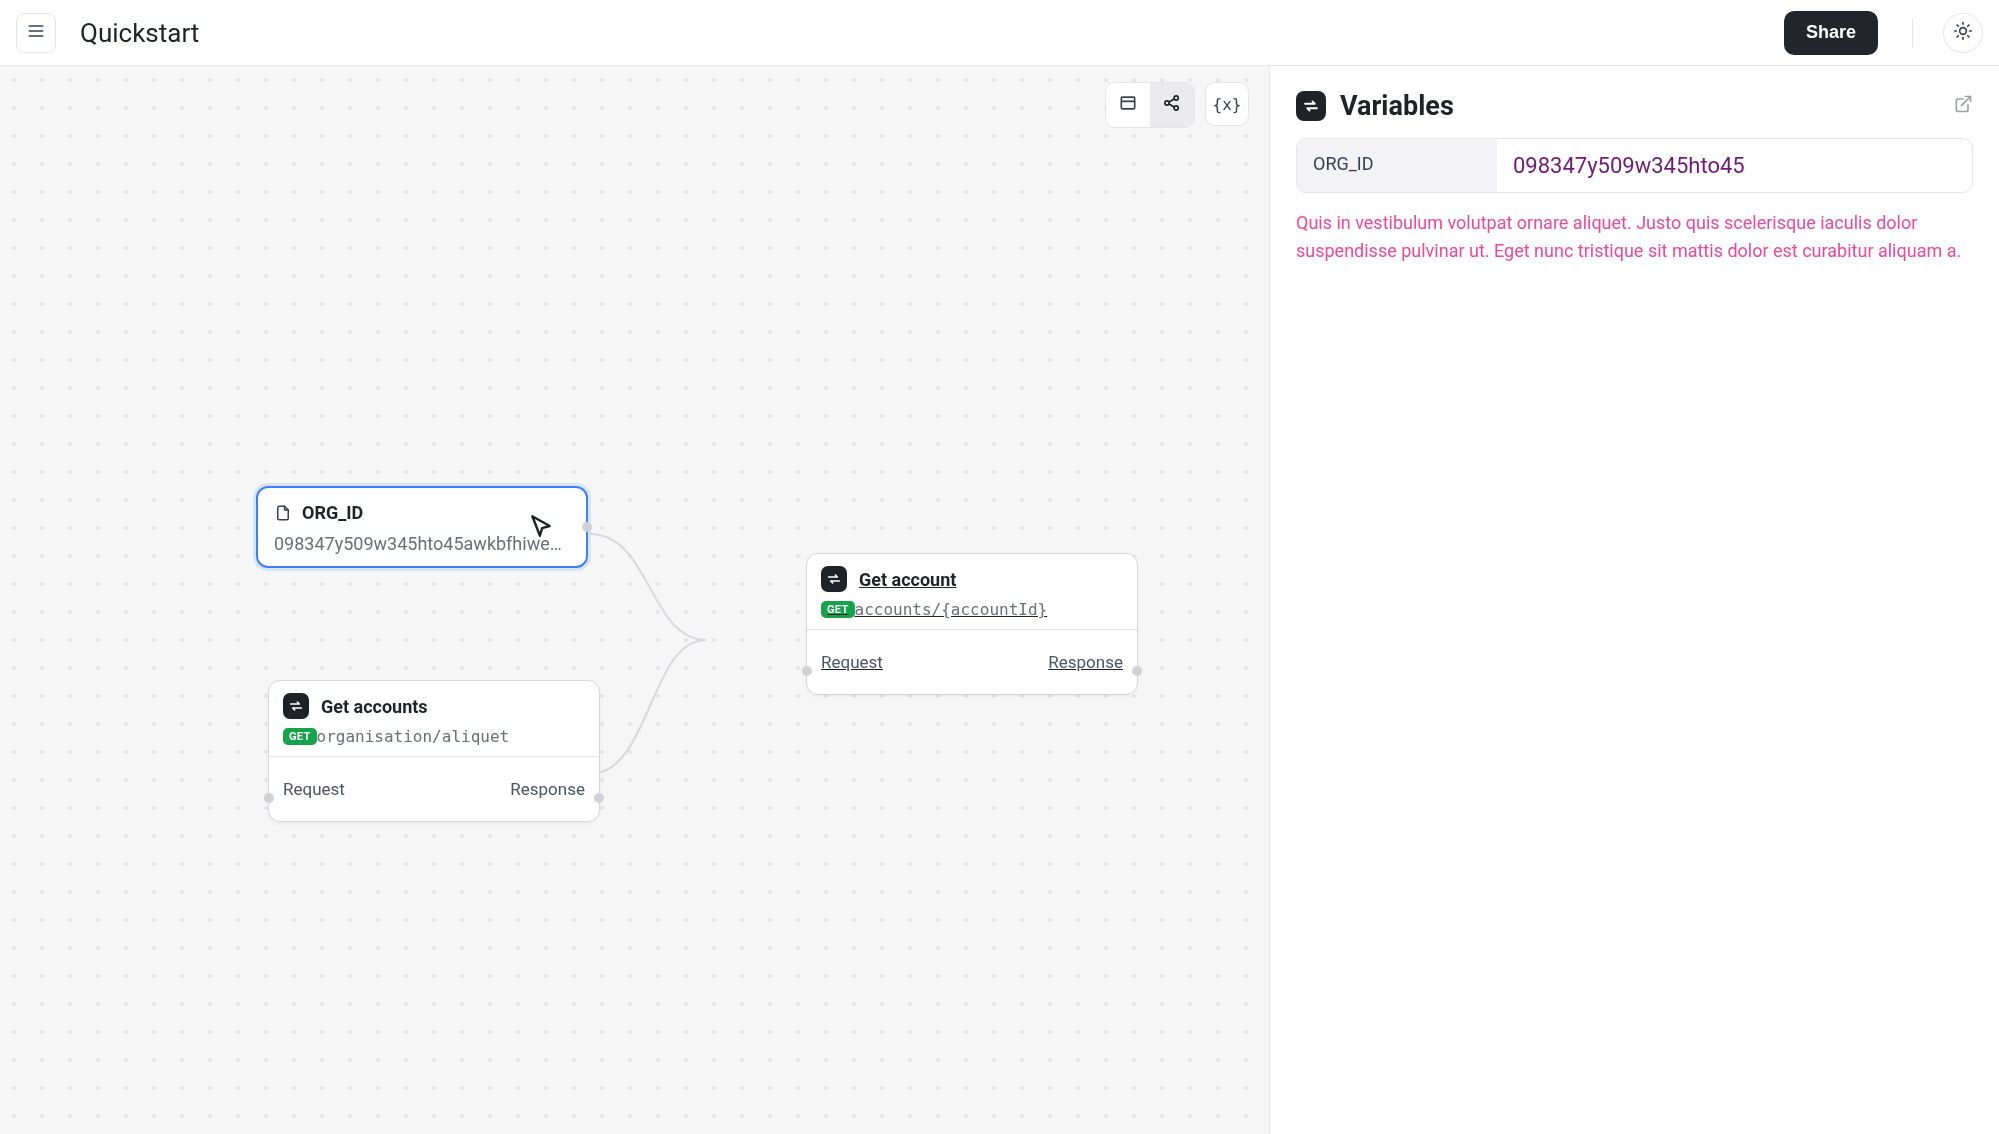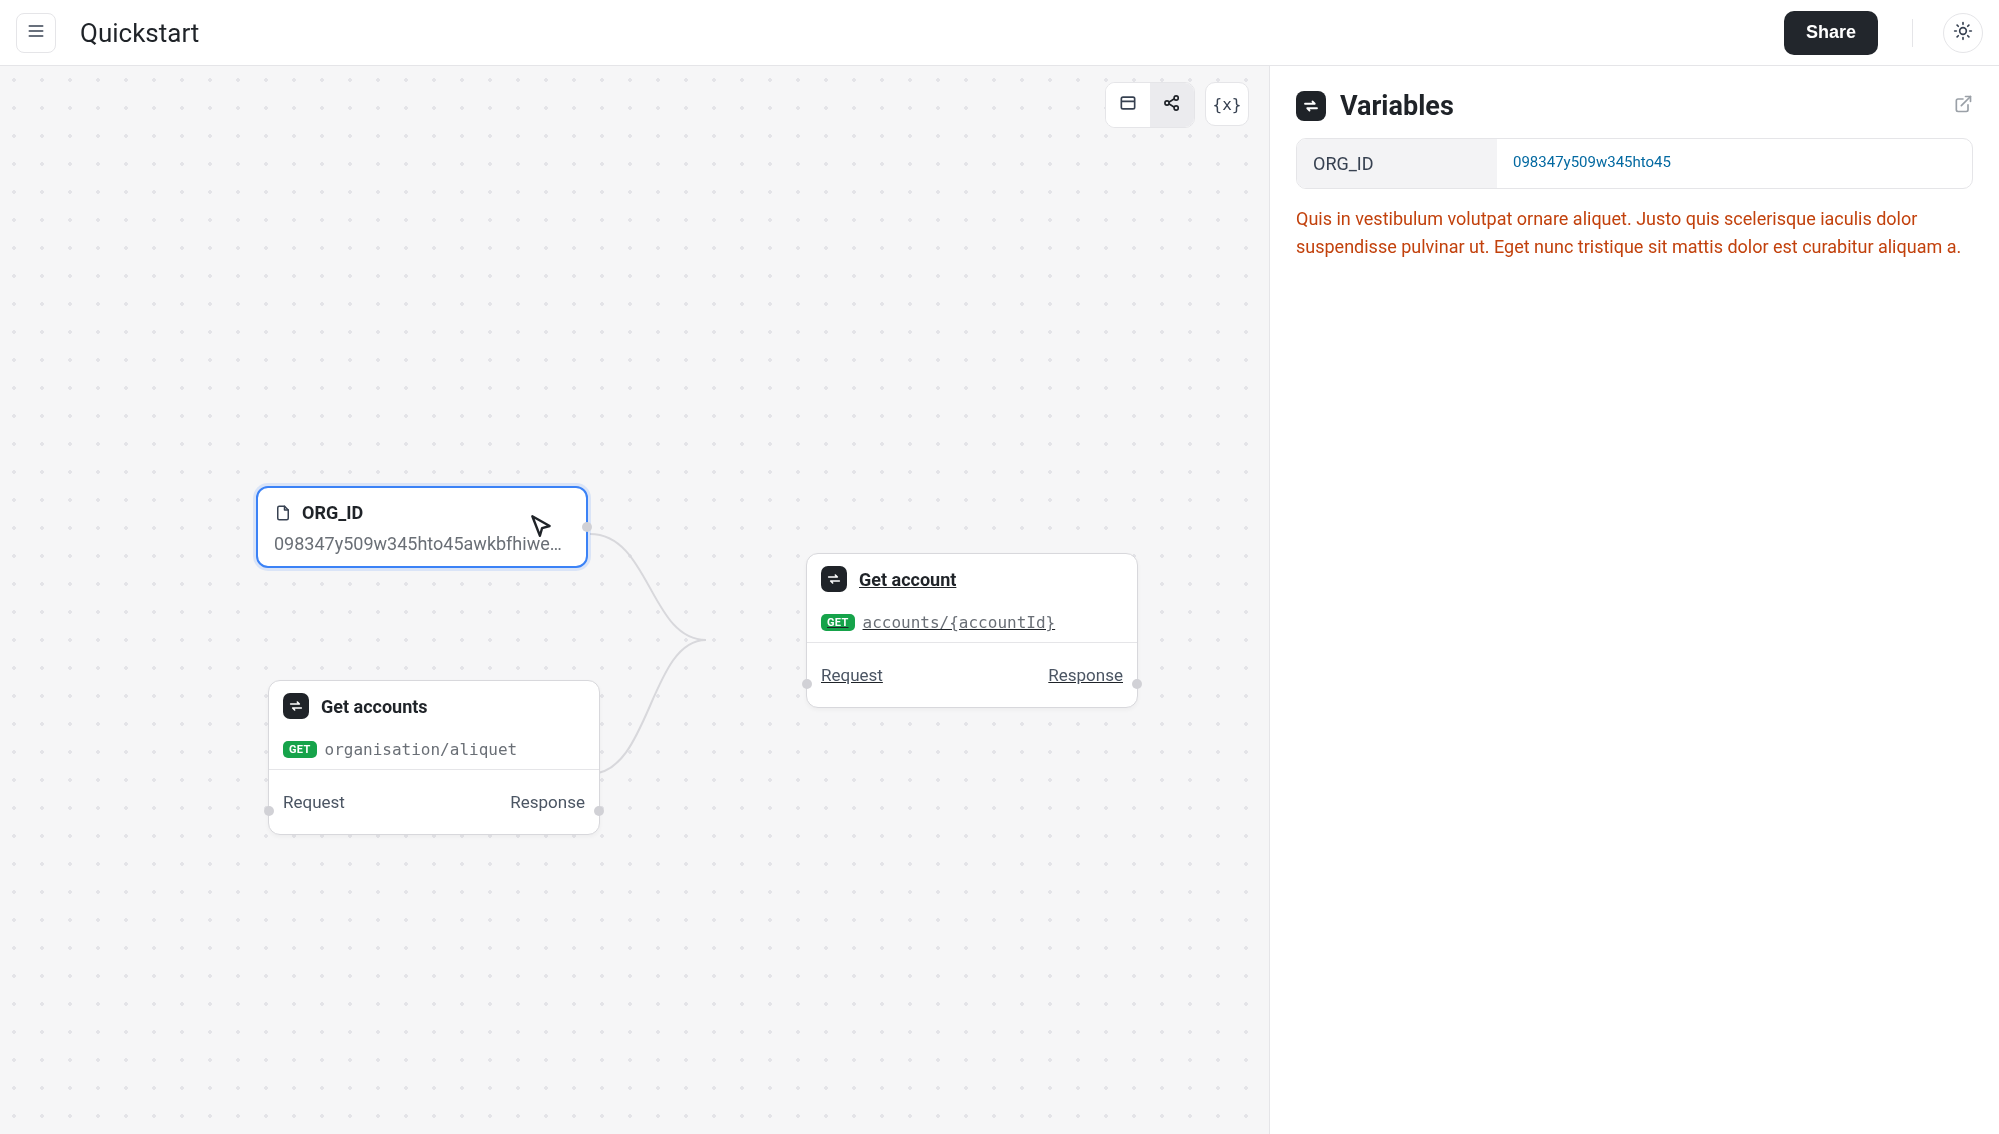--- a/index.html
+++ b/index.html
@@ -46,40 +46,40 @@
   .node-var{width:332px;padding:14px 16px 12px;}
   .node-var.selected{border:2px solid var(--accent);box-shadow:0 0 0 3px var(--accent-shadow);}
   .node-var .head{display:flex;align-items:center;gap:10px;font-weight:700;font-size:18px;}
   .node-var .val{margin-top:10px;color:var(--muted);font-size:18px;white-space:nowrap;overflow:hidden;text-overflow:ellipsis;}
   .file-icon svg{display:block;}
   .node-api{width:332px;}
   .node-api .head{padding:12px 14px 10px;}
   .api-title-row{display:flex;align-items:center;gap:12px;font-weight:700;font-size:18px;}
   .dark-chip{width:26px;height:26px;border-radius:7px;background:var(--dark-chip);display:flex;align-items:center;justify-content:center;}
   .dark-chip svg{stroke:#fff;}
-  .api-sub{margin-top:21px;display:flex;align-items:center;gap:8px;}
+  .api-sub{margin-top:8px;display:flex;align-items:center;}
   .get-badge{display:inline-flex;align-items:center;justify-content:center;padding:2px 6px;border-radius:5px;background:var(--green);color:#fff;font-size:11px;font-weight:700;letter-spacing:0.3px;}
   .api-path{font-family:ui-monospace,SFMono-Regular,Menlo,Consolas,monospace;font-size:16px;color:var(--muted);}
   .api-foot{border-top:1px solid var(--border);padding:22px 14px;display:flex;justify-content:space-between;font-size:17px;color:#4b5563;}
   .port{position:absolute;width:10px;height:10px;border-radius:999px;background:#d1d1d6;}
   
   svg.conns{position:absolute;left:0;top:0;width:100%;height:100%;pointer-events:none;}
   
   .cursor{position:absolute;pointer-events:none;}
   
   .side{width:730px;border-left:1px solid var(--border);background:#fff;padding:24px 26px;display:flex;flex-direction:column;gap:16px;}
   .side-head{display:flex;align-items:center;gap:14px;}
   .side-head .chip{width:30px;height:30px;border-radius:8px;background:var(--dark-chip);display:flex;align-items:center;justify-content:center;}
   .side-head .chip svg{stroke:#fff;}
   .side-title{font-size:27px;font-weight:700;flex:1;}
   .ext-link{color:#9aa0a7;display:flex;align-items:center;}
   .var-row{display:flex;border:1px solid var(--border);border-radius:10px;overflow:hidden;}
   .var-key{width:200px;padding:14px 16px;background:#f3f3f5;font-size:18px;color:#374151;}
-  .var-val{flex:1;padding:14px 16px;font-size:15px;color:#0369a1;}
-  .desc{font-size:18px;line-height:1.55;color:#c2410c;}
+  .var-val{flex:1;padding:14px 16px;font-size:22px;color:#701a75;}
+  .desc{font-size:18px;line-height:1.55;color:#ec4899;}
 </style>
 </head>
 <body>
 
 <div class="app">
 
   <div class="header">
     <button class="icon-btn">
       <span>
         <svg width="20" height="20" viewBox="0 0 24 24" fill="none" stroke="#374151" stroke-width="2" stroke-linecap="round">

